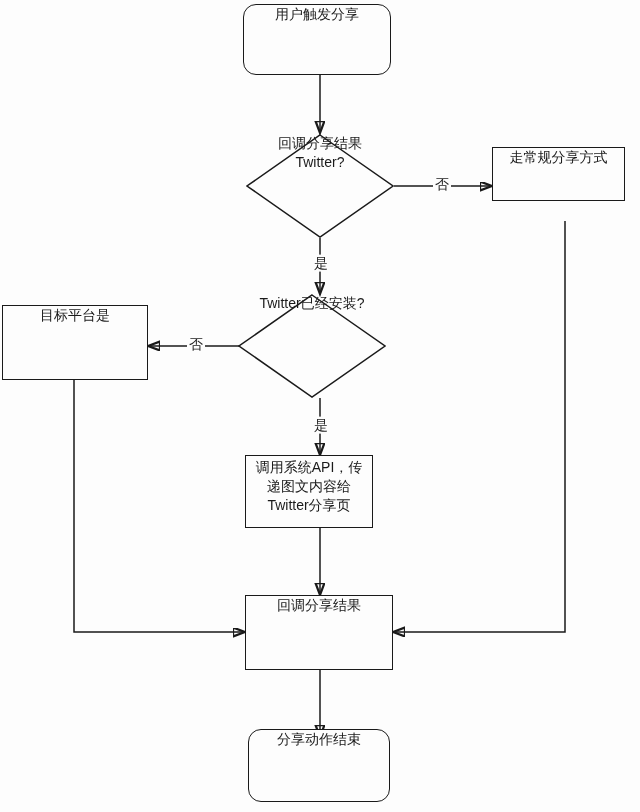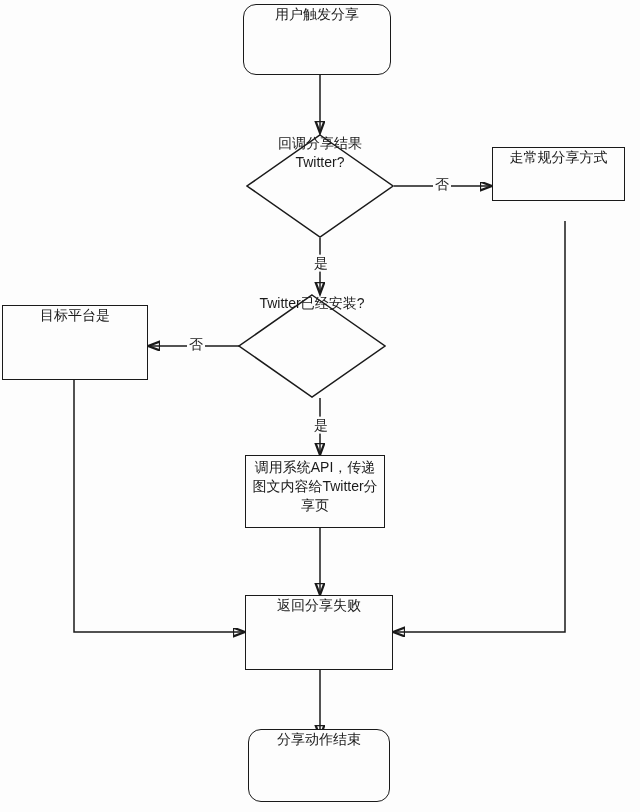--- a/index.html
+++ b/index.html
@@ -58,21 +58,21 @@
   .node.diamond .diamond-label {
     position: relative;
     max-width: 120px;
   }
   #node-start        { left: 243px; top: 4px;   width: 148px; height: 71px; }
   #node-dec-platform { left: 246px; top: 134px; width: 148px; height: 104px; }
   #node-dec-platform .diamond-label { max-width: 86px; }
   #node-normal       { left: 492px; top: 147px; width: 133px; height: 54px; }
   #node-dec-install  { left: 238px; top: 294px; width: 148px; height: 104px; }
   #node-fail         { left: 2px;   top: 305px; width: 146px; height: 75px; }
-  #node-api          { left: 245px; top: 455px; width: 140px; height: 73px; padding: 2px 3px; }
+  #node-api          { left: 245px; top: 455px; width: 128px; height: 73px; padding: 2px 3px; }
   #node-callback     { left: 245px; top: 595px; width: 148px; height: 75px; }
   #node-end          { left: 248px; top: 729px; width: 142px; height: 73px; }
   .edge-label {
     position: absolute;
     z-index: 3;
     transform: translate(-50%, -50%);
     font-size: 14px;
     background: #fdfdfd;
     padding: 0 2px;
     line-height: 1.2;
@@ -128,21 +128,21 @@
 
   <div class="node" id="node-fail">
     <span>目标平台是</span>
   </div>
 
   <div class="node" id="node-api">
     <span>调用系统API，传递图文内容给Twitter分享页</span>
   </div>
 
   <div class="node" id="node-callback">
-    <span>返回分享失败</span>
+    <span>回调分享结果</span>
   </div>
 
   <div class="node rounded" id="node-end">
     <span>分享动作结束</span>
   </div>
 
   <div class="edge-label" id="label-platform-no">否</div>
 
   <div class="edge-label" id="label-platform-yes">是</div>
 

